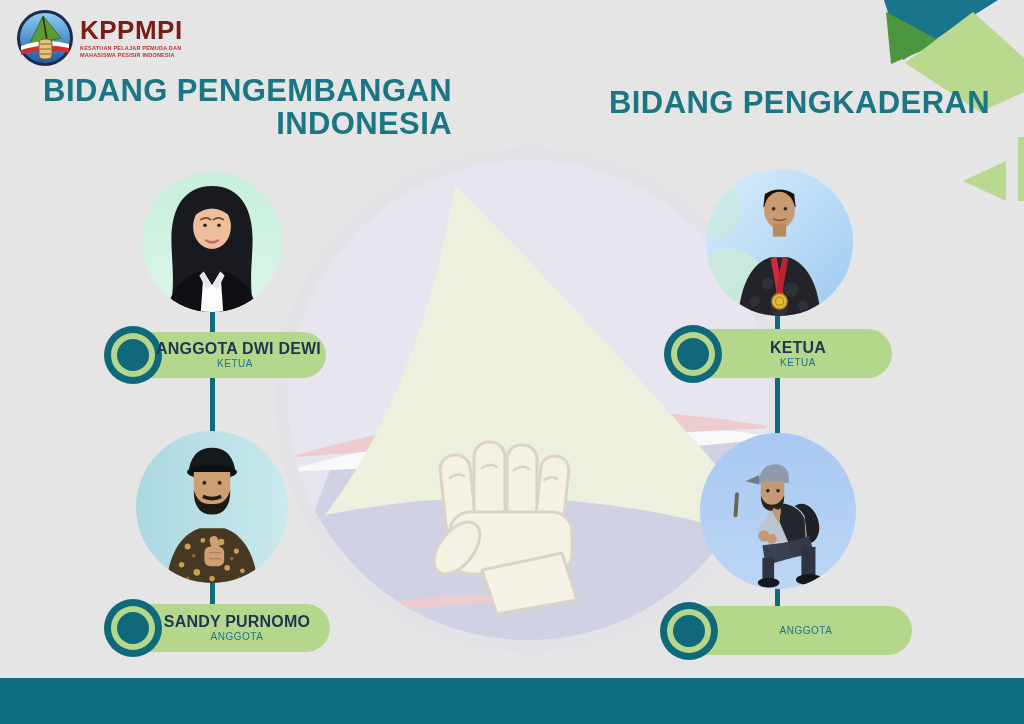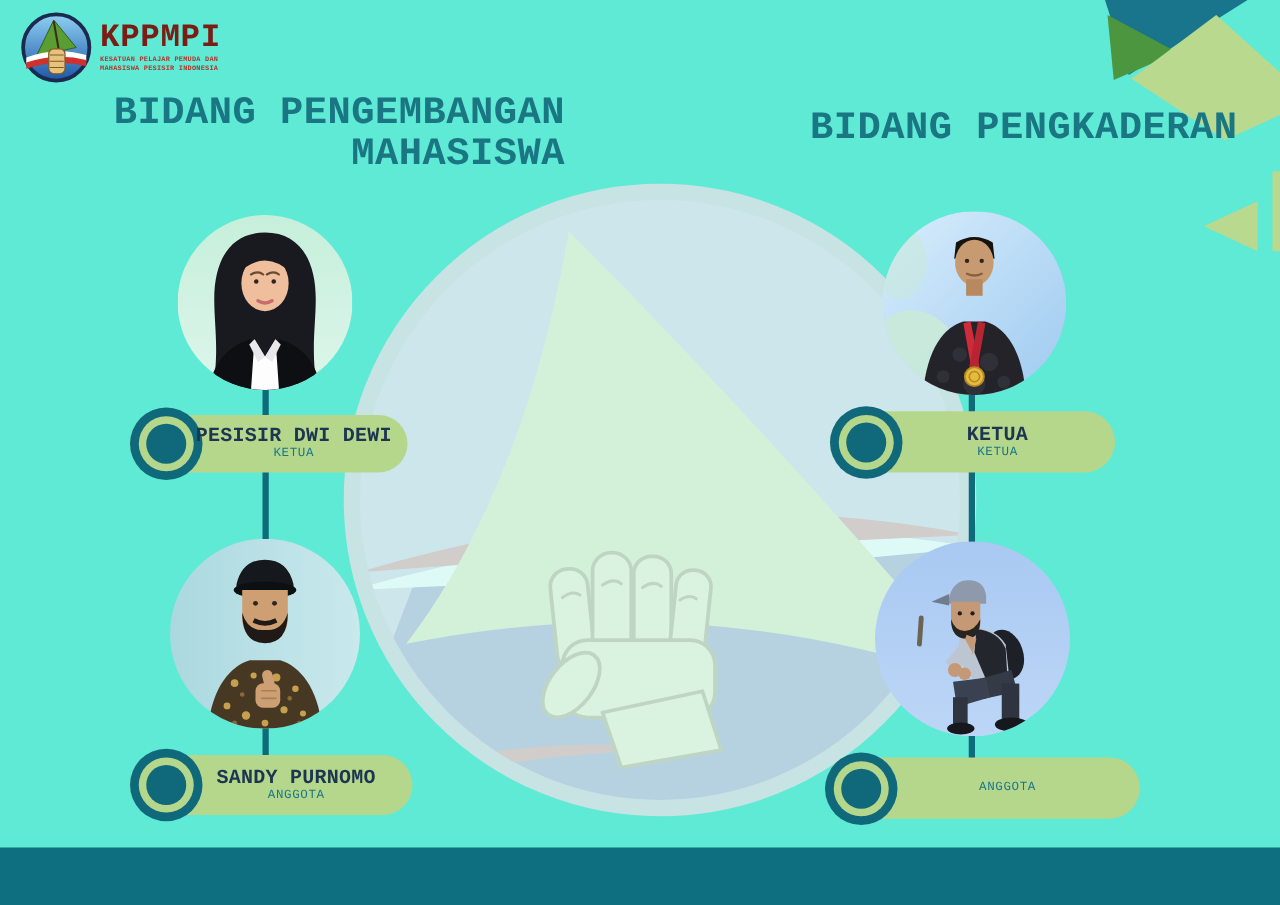--- a/index.html
+++ b/index.html
@@ -1,18 +1,18 @@
 <!DOCTYPE html>
 <html><head>
 <meta charset="utf-8">
 <style>
   html,body{margin:0;padding:0;background:#888;}
   .slide{
-    position:relative;width:1024px;height:724px;background:#5eead4;
-    overflow:hidden;font-family:Liberation Mono, monospace;
+    position:relative;width:1024px;height:724px;background:#e5e5e5;
+    overflow:hidden;font-family:Liberation Sans, sans-serif;
   }
   svg{display:block;}
   
   .decor{position:absolute;inset:0;width:1024px;height:724px;z-index:0;pointer-events:none;}
   .footer-bar{position:absolute;left:0;top:678px;width:1024px;height:46px;background:#0e6f80;z-index:4;}
   
   .logo{position:absolute;left:16px;top:9px;display:flex;align-items:center;z-index:5;}
   .logo-text{margin-left:6px;}
   .logo-acronym{font-size:26px;font-weight:800;color:#7a1d14;letter-spacing:.5px;line-height:1;}
   .logo-sub{font-size:5.5px;font-weight:700;color:#b5342a;letter-spacing:.2px;line-height:1.25;margin-top:2px;}
@@ -121,21 +121,21 @@
       <div class="logo-acronym">KPPMPI</div>
       <div class="logo-sub">
         <div>KESATUAN PELAJAR PEMUDA DAN</div>
         <div>MAHASISWA PESISIR INDONESIA</div>
       </div>
     </div>
   </div>
 
   <div class="heading heading-left">
     <div>BIDANG PENGEMBANGAN</div>
-    <div>MAHASISWA</div>
+    <div>INDONESIA</div>
   </div>
   <div class="heading heading-right">
     <div>BIDANG PENGKADERAN</div>
   </div>
 
   <div class="vline" id="vline-left"></div>
   <div class="vline" id="vline-right"></div>
 
   <div class="member-photo" id="photo1">
     <svg viewBox="0 0 100 100" width="100%" height="100%" preserveAspectRatio="xMidYMid slice">
@@ -161,21 +161,21 @@
     </svg>
   </div>
 
   <div class="pill" id="pill1">
     <div class="pill-dot">
         <div class="ring">
           <div class="core"></div>
         </div>
       </div>
     <div class="pill-text">
-      <div class="member-name">PESISIR DWI DEWI</div>
+      <div class="member-name">ANGGOTA DWI DEWI</div>
       <div class="member-role">KETUA</div>
     </div>
   </div>
 
   <div class="member-photo" id="photo2">
     <svg viewBox="0 0 100 100" width="100%" height="100%" preserveAspectRatio="xMidYMid slice">
       <defs>
           <linearGradient id="a2bg" x1="0" y1="0" x2="1" y2="0">
         <stop offset="0" stop-color="#abd8e0"></stop>
             <stop offset="1" stop-color="#c9e9ec"></stop>

